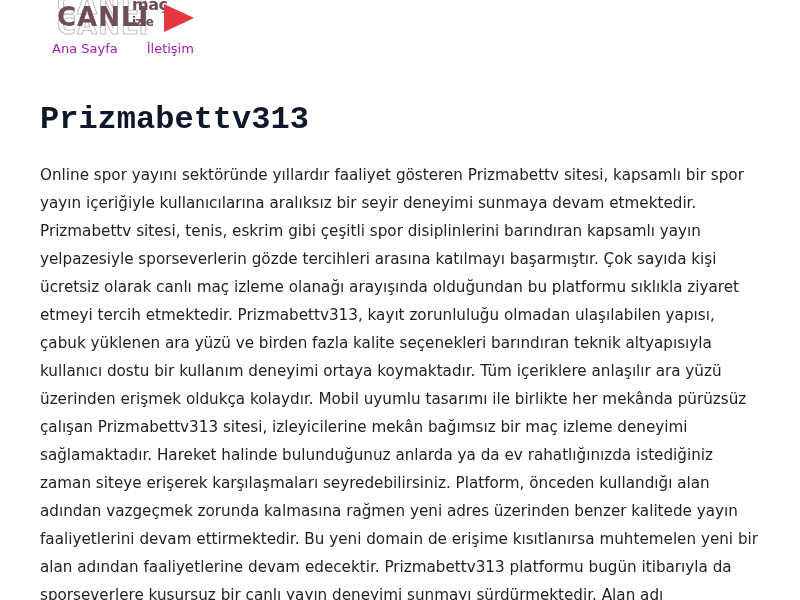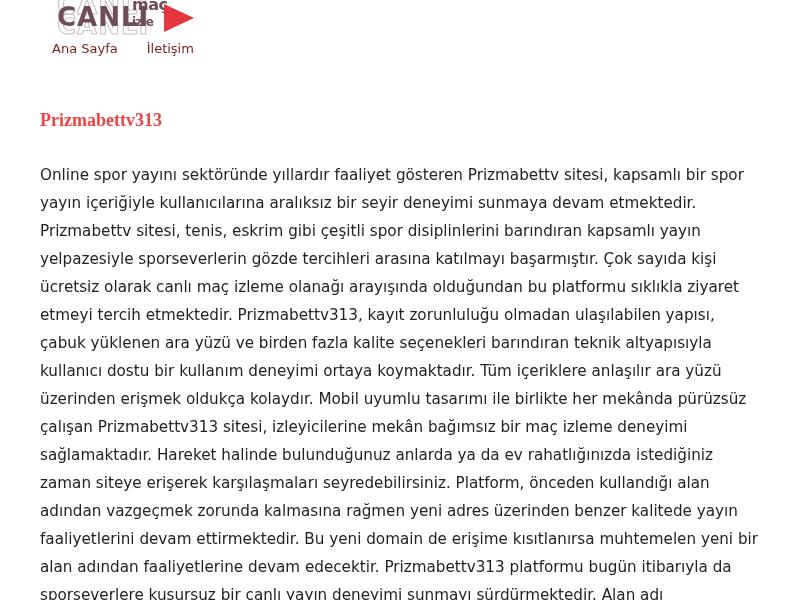--- a/index.html
+++ b/index.html
@@ -42,26 +42,26 @@
       border-top: 14px solid transparent;
       border-bottom: 14px solid transparent;
       border-left: 30px solid #e3363d;
     }
     .nav {
       position: absolute; left: 52px; top: 41px;
       display: flex; gap: 29px;
     }
     .nav a {
       font-family: "DejaVu Sans", sans-serif;
-      font-size: 13px; color: #7f1d1d; text-decoration: none;
+      font-size: 13px; color: #a21caf; text-decoration: none;
     }
     .main { position: absolute; left: 40px; top: 98px; width: 720px; }
     h1 {
-      margin: 0; font-family: Liberation Serif, serif;
-      font-size: 18px; font-weight: bold; color: #ef4444;
+      margin: 0; font-family: Liberation Mono, monospace;
+      font-size: 32px; font-weight: bold; color: #0f172a;
       line-height: 44px;
     }
     .article {
       margin-top: 19px;
       font-family: "DejaVu Sans", sans-serif;
       font-size: 15.2px; line-height: 28px; color: #222;
     }
     .article p { margin: 0; }
   </style>
 </head>

